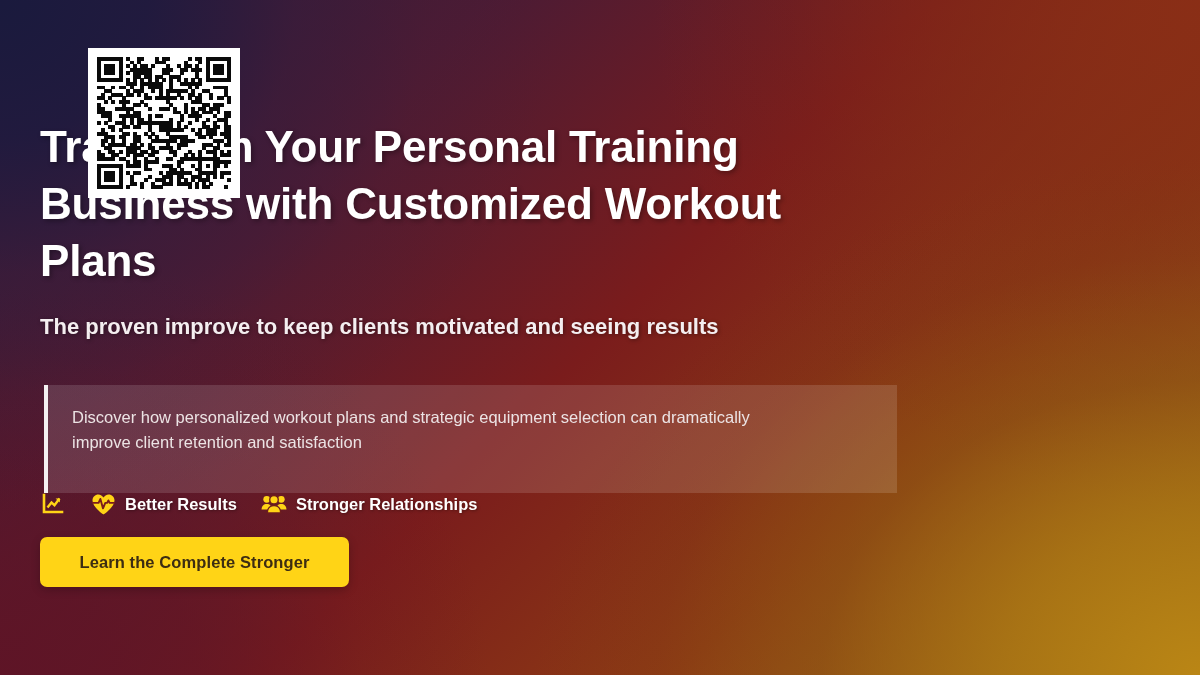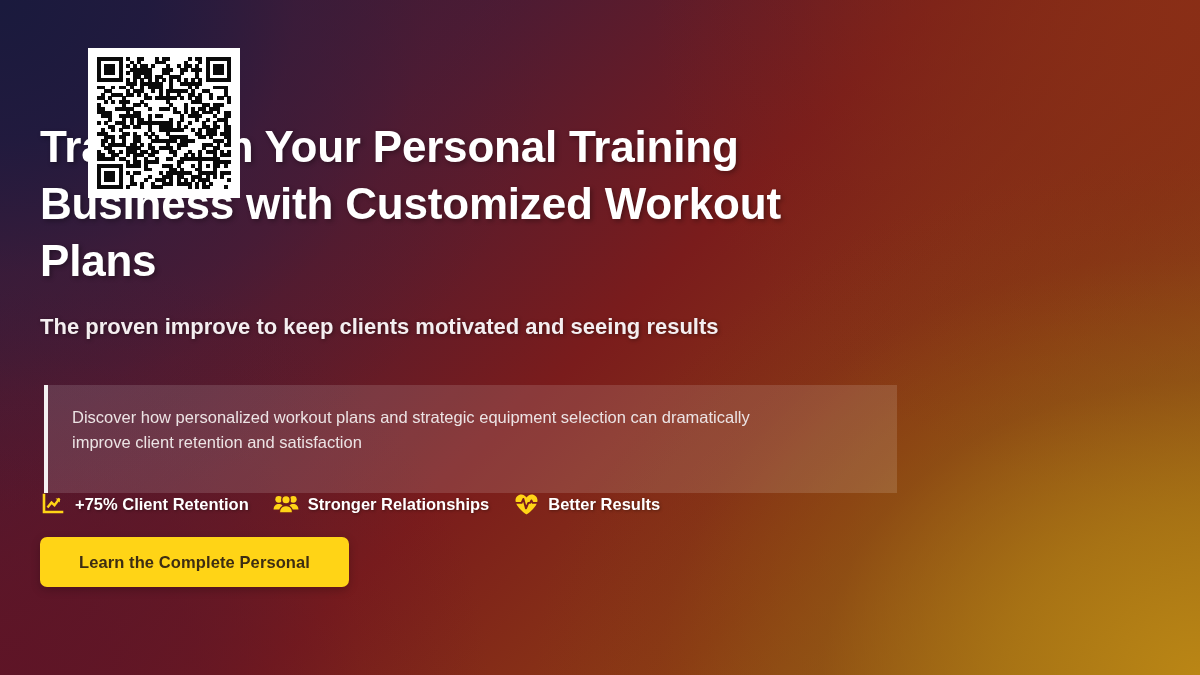--- a/index.html
+++ b/index.html
@@ -856,45 +856,44 @@
     <div id="stats-row">
 
       <div class="stat-item">
         <span class="stat-icon">
           <svg width="24" height="24" viewBox="0 0 24 24">
             <path d="M3 3 L3 20 L21 20" stroke="#ffd416" stroke-width="2.6" fill="none" stroke-linecap="square"></path>
             <path d="M6.5 15.5 L10.5 10.5 L13.5 13.2 L18.5 6.5" stroke="#ffd416" stroke-width="2.4" fill="none" stroke-linejoin="miter" stroke-linecap="butt"></path>
             <path d="M14.6 6.5 L18.9 6.5 L18.9 10.6 Z" fill="#ffd416"></path>
           </svg>
         </span>
-        <span class="stat-label">+75% Client Retention</span>
+      </div>
+
+      <div class="stat-item">
+        <span class="stat-icon">
+          <svg width="25" height="23" viewBox="0 0 25 23">
+            <path d="M12.5 21.5 C12.5 21.5 1.5 14.4 1.5 7.6 C1.5 3.9 4.2 1.5 7.3 1.5 C9.6 1.5 11.5 2.9 12.5 4.6 C13.5 2.9 15.4 1.5 17.7 1.5 C20.8 1.5 23.5 3.9 23.5 7.6 C23.5 14.4 12.5 21.5 12.5 21.5 Z" fill="#ffd416"></path>
+            <path d="M1.8 9.9 L7.6 9.9 L9.4 5.9 L12.0 15.4 L14.3 9.9 L16.1 9.9 L17.4 7.4 L18.6 9.9 L23.2 9.9" stroke="#7a1c1c" stroke-width="1.9" fill="none" stroke-linejoin="round" stroke-linecap="round"></path>
+          </svg>
+        </span>
+        <span class="stat-label">Better Results</span>
       </div>
 
       <div class="stat-item">
         <span class="stat-icon">
           <svg width="28" height="22" viewBox="0 0 28 22">
             <circle cx="6.2" cy="6.0" r="3.7" fill="#ffd416"></circle>
             <circle cx="21.8" cy="6.0" r="3.7" fill="#ffd416"></circle>
             <path d="M0.6 17.0 C0.6 13.2 3.1 11.0 6.2 11.0 C9.3 11.0 11.8 13.2 11.8 17.0 Z" fill="#ffd416"></path>
             <path d="M16.2 17.0 C16.2 13.2 18.7 11.0 21.8 11.0 C24.9 11.0 27.4 13.2 27.4 17.0 Z" fill="#ffd416"></path>
             <circle cx="14.0" cy="6.4" r="4.6" fill="#ffd416" stroke="#6e1e1c" stroke-width="1.5"></circle>
             <path d="M6.8 20.6 C6.8 15.6 10.0 12.6 14.0 12.6 C18.0 12.6 21.2 15.6 21.2 20.6 Z" fill="#ffd416" stroke="#6e1e1c" stroke-width="1.5"></path>
           </svg>
         </span>
         <span class="stat-label">Stronger Relationships</span>
       </div>
 
-      <div class="stat-item">
-        <span class="stat-icon">
-          <svg width="25" height="23" viewBox="0 0 25 23">
-            <path d="M12.5 21.5 C12.5 21.5 1.5 14.4 1.5 7.6 C1.5 3.9 4.2 1.5 7.3 1.5 C9.6 1.5 11.5 2.9 12.5 4.6 C13.5 2.9 15.4 1.5 17.7 1.5 C20.8 1.5 23.5 3.9 23.5 7.6 C23.5 14.4 12.5 21.5 12.5 21.5 Z" fill="#ffd416"></path>
-            <path d="M1.8 9.9 L7.6 9.9 L9.4 5.9 L12.0 15.4 L14.3 9.9 L16.1 9.9 L17.4 7.4 L18.6 9.9 L23.2 9.9" stroke="#7a1c1c" stroke-width="1.9" fill="none" stroke-linejoin="round" stroke-linecap="round"></path>
-          </svg>
-        </span>
-        <span class="stat-label">Better Results</span>
-      </div>
-
     </div>
 
-    <button id="cta-button">Learn the Complete Personal</button>
+    <button id="cta-button">Learn the Complete Stronger</button>
 
   </div>
 </div>
 
 </body></html>

